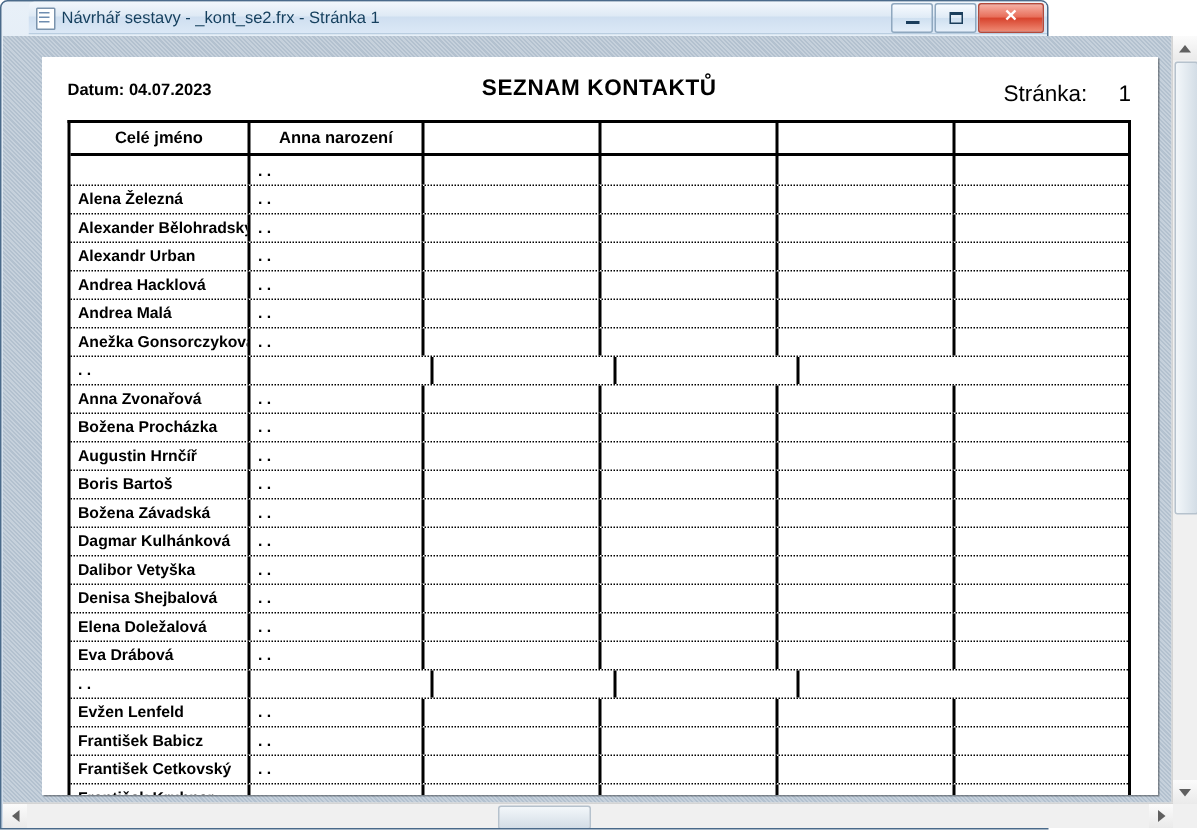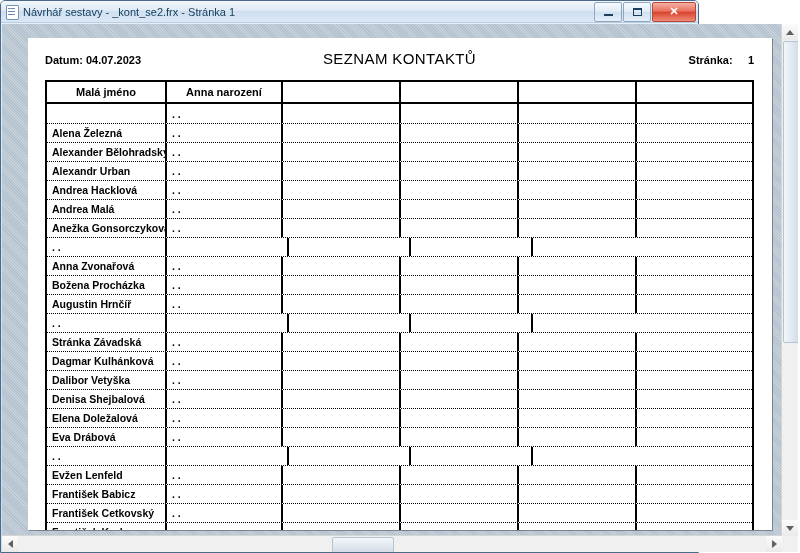--- a/index.html
+++ b/index.html
@@ -17,20 +17,21 @@
   
   .window {
     position: absolute;
     left: 0; top: 0;
     width: 699px;
     height: 553px;
     box-sizing: border-box;
     border: 1px solid #4a6a8a;
     background: linear-gradient(to bottom, #e8f0f8 0%, #d6e3ef 40%, #cfdceb 100%);
     border-radius: 5px 5px 0 0;
+    padding-left: 18px;
   }
 
   
   .titlebar {
     position: relative;
     height: 22px;
     box-sizing: border-box;
     padding: 0 2px 0 4px;
     display: flex;
     align-items: center;
@@ -162,30 +163,30 @@
     font-size: 11px;
     font-weight: bold;
     color: #000;
   }
   .head-title {
     position: absolute;
     left: 0; right: 0;
     top: 0;
     text-align: center;
     font-size: 15px;
-    font-weight: normal;
+    font-weight: bold;
     letter-spacing: 0.4px;
     color: #000;
   }
   .head-page {
     position: absolute;
     right: 0;
     top: 4px;
-    font-size: 11px;
-    font-weight: bold;
+    font-size: 15px;
+    font-weight: normal;
     color: #000;
     white-space: pre;
   }
 
   
   .rtable {
     position: absolute;
     left: 0;
     right: 0;
     top: 30px;
@@ -329,21 +330,21 @@
       <div class="page-inner">
 
         <div class="page-head">
           <div class="head-date">Datum: 04.07.2023</div>
           <div class="head-title">SEZNAM KONTAKTŮ</div>
           <div class="head-page">Stránka:     1</div>
         </div>
 
         <div class="rtable">
           <div class="rrow header">
-            <div class="rcell c-name">Malá jméno</div>
+            <div class="rcell c-name">Celé jméno</div>
             <div class="rcell c-birth">Anna narození</div>
             <div class="rcell c-e3"></div>
             <div class="rcell c-e4"></div>
             <div class="rcell c-e5"></div>
             <div class="rcell c-e6"></div>
           </div>
           <div id="table-body">
               <div class="rrow spacer">
                 <div class="rcell c-name"></div>
                 <div class="rcell c-birth">.  .</div>
@@ -425,28 +426,29 @@
               </div>
               <div class="rrow data">
                 <div class="rcell c-name">Augustin Hrnčíř</div>
                 <div class="rcell c-birth">.  .</div>
                 <div class="rcell c-e3"></div>
                 <div class="rcell c-e4"></div>
                 <div class="rcell c-e5"></div>
                 <div class="rcell c-e6"></div>
               </div>
               <div class="rrow data">
-                <div class="rcell c-birth">.  .</div>
-                <div class="rcell c-e3"></div>
-                <div class="rcell c-e4"></div>
-                <div class="rcell c-e5"></div>
-                <div class="rcell c-e6"></div>
-              </div>
-              <div class="rrow data">
-                <div class="rcell c-name">Stránka Závadská</div>
+                <div class="rcell c-name">Boris Bartoš</div>
+                <div class="rcell c-birth">.  .</div>
+                <div class="rcell c-e3"></div>
+                <div class="rcell c-e4"></div>
+                <div class="rcell c-e5"></div>
+                <div class="rcell c-e6"></div>
+              </div>
+              <div class="rrow data">
+                <div class="rcell c-name">Božena Závadská</div>
                 <div class="rcell c-birth">.  .</div>
                 <div class="rcell c-e3"></div>
                 <div class="rcell c-e4"></div>
                 <div class="rcell c-e5"></div>
                 <div class="rcell c-e6"></div>
               </div>
               <div class="rrow data">
                 <div class="rcell c-name">Dagmar Kulhánková</div>
                 <div class="rcell c-birth">.  .</div>
                 <div class="rcell c-e3"></div>

